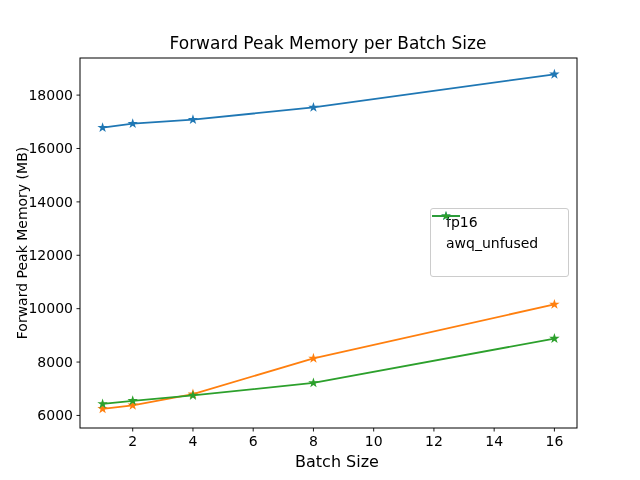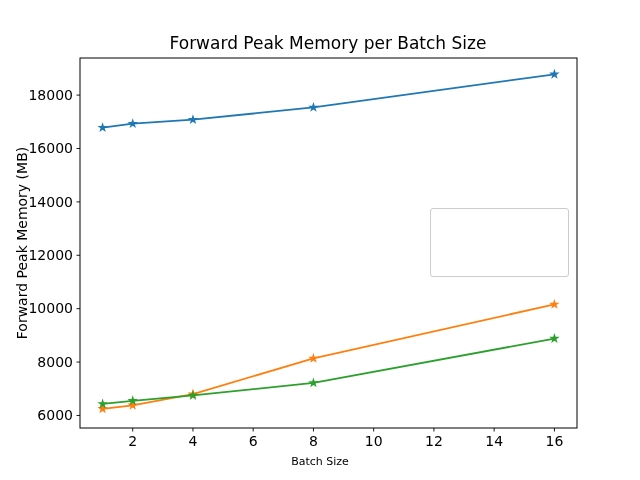--- a/index.html
+++ b/index.html
@@ -5,22 +5,22 @@
   html,body{margin:0;padding:0;background:#ffffff;}
   .figure{
     position:relative;width:640px;height:480px;background:#ffffff;
     font-family:"DejaVu Sans","Liberation Sans",sans-serif;color:#000;overflow:hidden;
   }
   .chart-title{
     position:absolute;left:328px;top:43px;transform:translate(-50%,-50%);
     font-size:17px;white-space:nowrap;
   }
   .xlabel{
-    position:absolute;left:320px;top:461px;transform:translate(-50%,-50%);
-    font-size:11px;white-space:nowrap;
+    position:absolute;left:337px;top:461px;transform:translate(-50%,-50%);
+    font-size:16px;white-space:nowrap;
   }
   .ylabel{
     position:absolute;left:22px;top:243px;transform:translate(-50%,-50%) rotate(-90deg);
     font-size:14px;white-space:nowrap;
   }
   svg{position:absolute;left:0;top:0;}
   .legend{
     position:absolute;left:430px;top:208px;width:139px;height:69px;
     background:rgba(255,255,255,0.85);border:1px solid #cccccc;border-radius:3px;
     box-sizing:border-box;padding-top:2px;
@@ -80,14 +80,28 @@
       <polygon points="132.71,395.27 133.95,399.07 137.94,399.07 134.71,401.42 135.94,405.22 132.71,402.87 129.48,405.22 130.71,401.42 127.48,399.07 131.48,399.07" fill="#2ca02c"></polygon>
       <polygon points="192.95,389.93 194.19,393.73 198.19,393.73 194.95,396.08 196.19,399.88 192.95,397.53 189.72,399.88 190.96,396.08 187.72,393.73 191.72,393.73" fill="#2ca02c"></polygon>
       <polygon points="313.44,377.38 314.67,381.18 318.67,381.18 315.44,383.53 316.67,387.33 313.44,384.99 310.21,387.33 311.44,383.53 308.21,381.18 312.20,381.18" fill="#2ca02c"></polygon>
       <polygon points="554.41,333.07 555.64,336.87 559.64,336.87 556.41,339.22 557.64,343.02 554.41,340.67 551.18,343.02 552.41,339.22 549.18,336.87 553.17,336.87" fill="#2ca02c"></polygon>
       <rect x="80" y="58" width="497" height="370" fill="none" stroke="#000000" stroke-width="1"></rect>
     </svg>
   <div class="chart-title">Forward Peak Memory per Batch Size</div>
   <div class="xlabel">Batch Size</div>
   <div class="ylabel">Forward Peak Memory (MB)</div>
   <div class="legend" id="legend">
+      <div class="legend-entry">
+        <svg width="30" height="14">
+          <line x1="1" y1="7" x2="29" y2="7" stroke="#1f77b4" stroke-width="1.8"></line>
+          <polygon points="15.00,2.00 16.12,5.45 19.76,5.45 16.82,7.59 17.94,11.05 15.00,8.91 12.06,11.05 13.18,7.59 10.24,5.45 13.88,5.45" fill="#1f77b4"></polygon>
+        </svg>
+        <span class="legend-label">fp16</span>
+      </div>
+      <div class="legend-entry">
+        <svg width="30" height="14">
+          <line x1="1" y1="7" x2="29" y2="7" stroke="#2ca02c" stroke-width="1.8"></line>
+          <polygon points="15.00,2.00 16.12,5.45 19.76,5.45 16.82,7.59 17.94,11.05 15.00,8.91 12.06,11.05 13.18,7.59 10.24,5.45 13.88,5.45" fill="#2ca02c"></polygon>
+        </svg>
+        <span class="legend-label">awq_unfused</span>
+      </div>
     </div>
 </div>
 
 </body></html>

